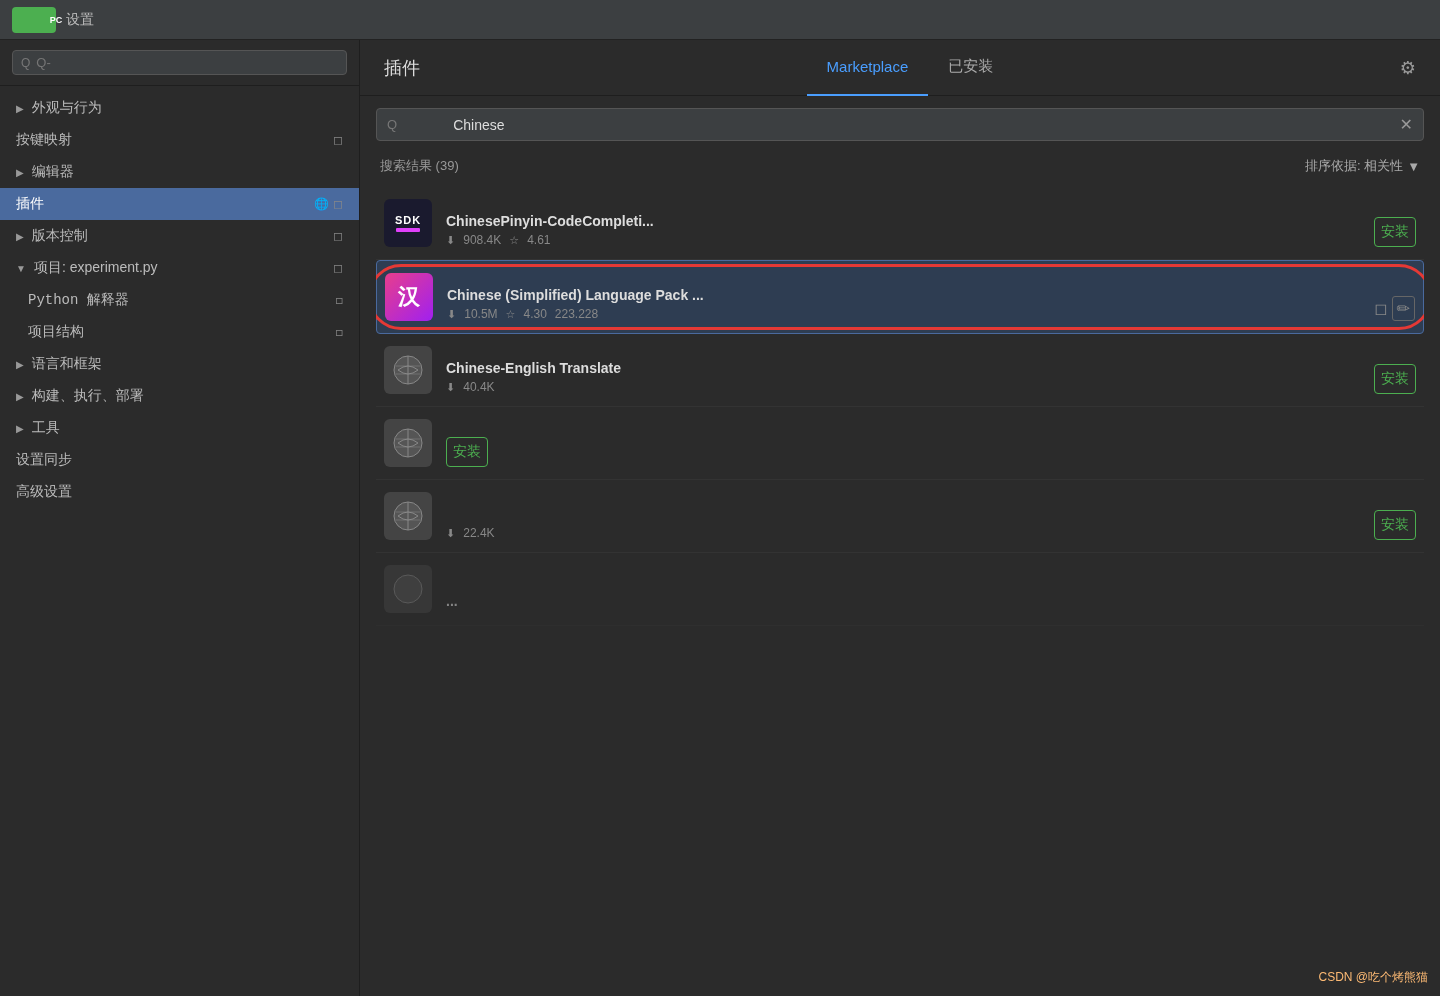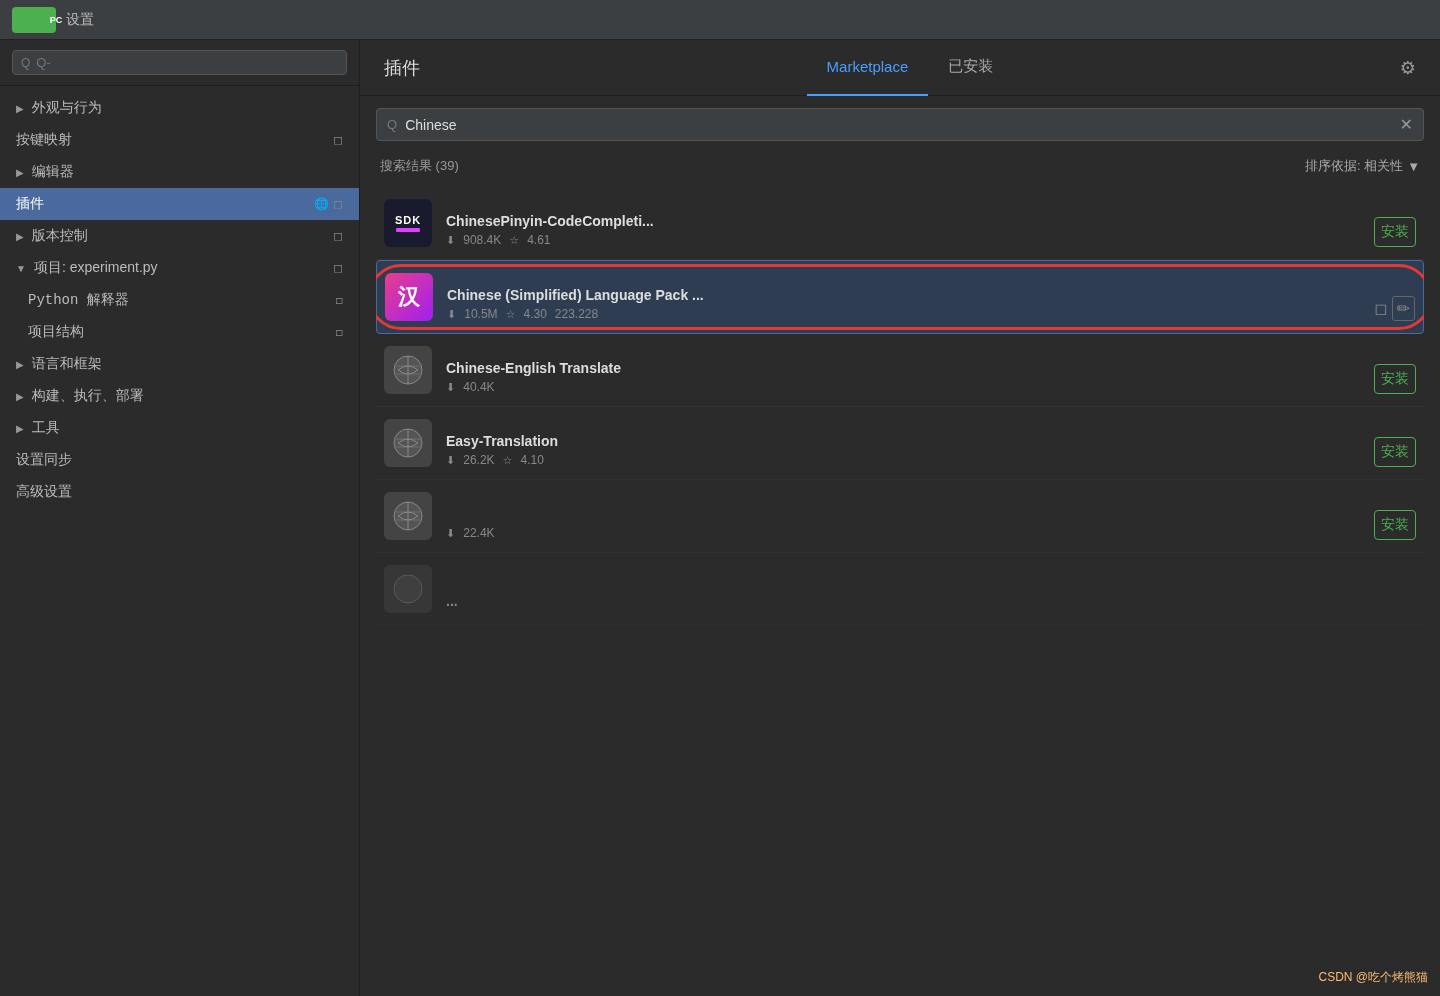--- a/index.html
+++ b/index.html
@@ -193,20 +193,21 @@
       gap: 8px;
       margin-bottom: 10px;
     }
     .plugin-search-bar input {
       background: transparent;
       border: none;
       outline: none;
       color: #dddddd;
       font-size: 14px;
       flex: 1;
+      margin-left: 48px;
     }
     .clear-btn {
       cursor: pointer;
       color: #999;
       font-size: 16px;
     }
 
     
     .results-header {
       display: flex;
@@ -517,29 +518,20 @@
 
         <div class="plugin-item">
           <div class="plugin-icon generic">
             <svg width="36" height="36" viewBox="0 0 36 36">
               <circle cx="18" cy="18" r="14" fill="#555" stroke="#888" stroke-width="1"></circle>
               <path d="M8 18 Q18 10 28 18 Q18 26 8 18Z" fill="none" stroke="#888" stroke-width="1"></path>
               <path d="M18 4 L18 32" stroke="#888" stroke-width="1"></path>
               <path d="M6 14 L30 14 M6 22 L30 22" stroke="#888" stroke-width="0.5"></path>
             </svg>
           </div>
-          <div class="plugin-info">
-            <div class="plugin-name">Easy-Translation</div>
-            <div class="plugin-meta">
-              <span class="download-icon"></span>
-              <span>26.2K</span>
-              <span class="star-icon"></span>
-              <span>4.10</span>
-            </div>
-          </div>
           <button class="install-btn">安装</button>
         </div>
 
         <div class="plugin-item">
           <div class="plugin-icon generic">
             <svg width="36" height="36" viewBox="0 0 36 36">
               <circle cx="18" cy="18" r="14" fill="#555" stroke="#888" stroke-width="1"></circle>
               <path d="M8 18 Q18 10 28 18 Q18 26 8 18Z" fill="none" stroke="#888" stroke-width="1"></path>
               <path d="M18 4 L18 32" stroke="#888" stroke-width="1"></path>
               <path d="M6 14 L30 14 M6 22 L30 22" stroke="#888" stroke-width="0.5"></path>

